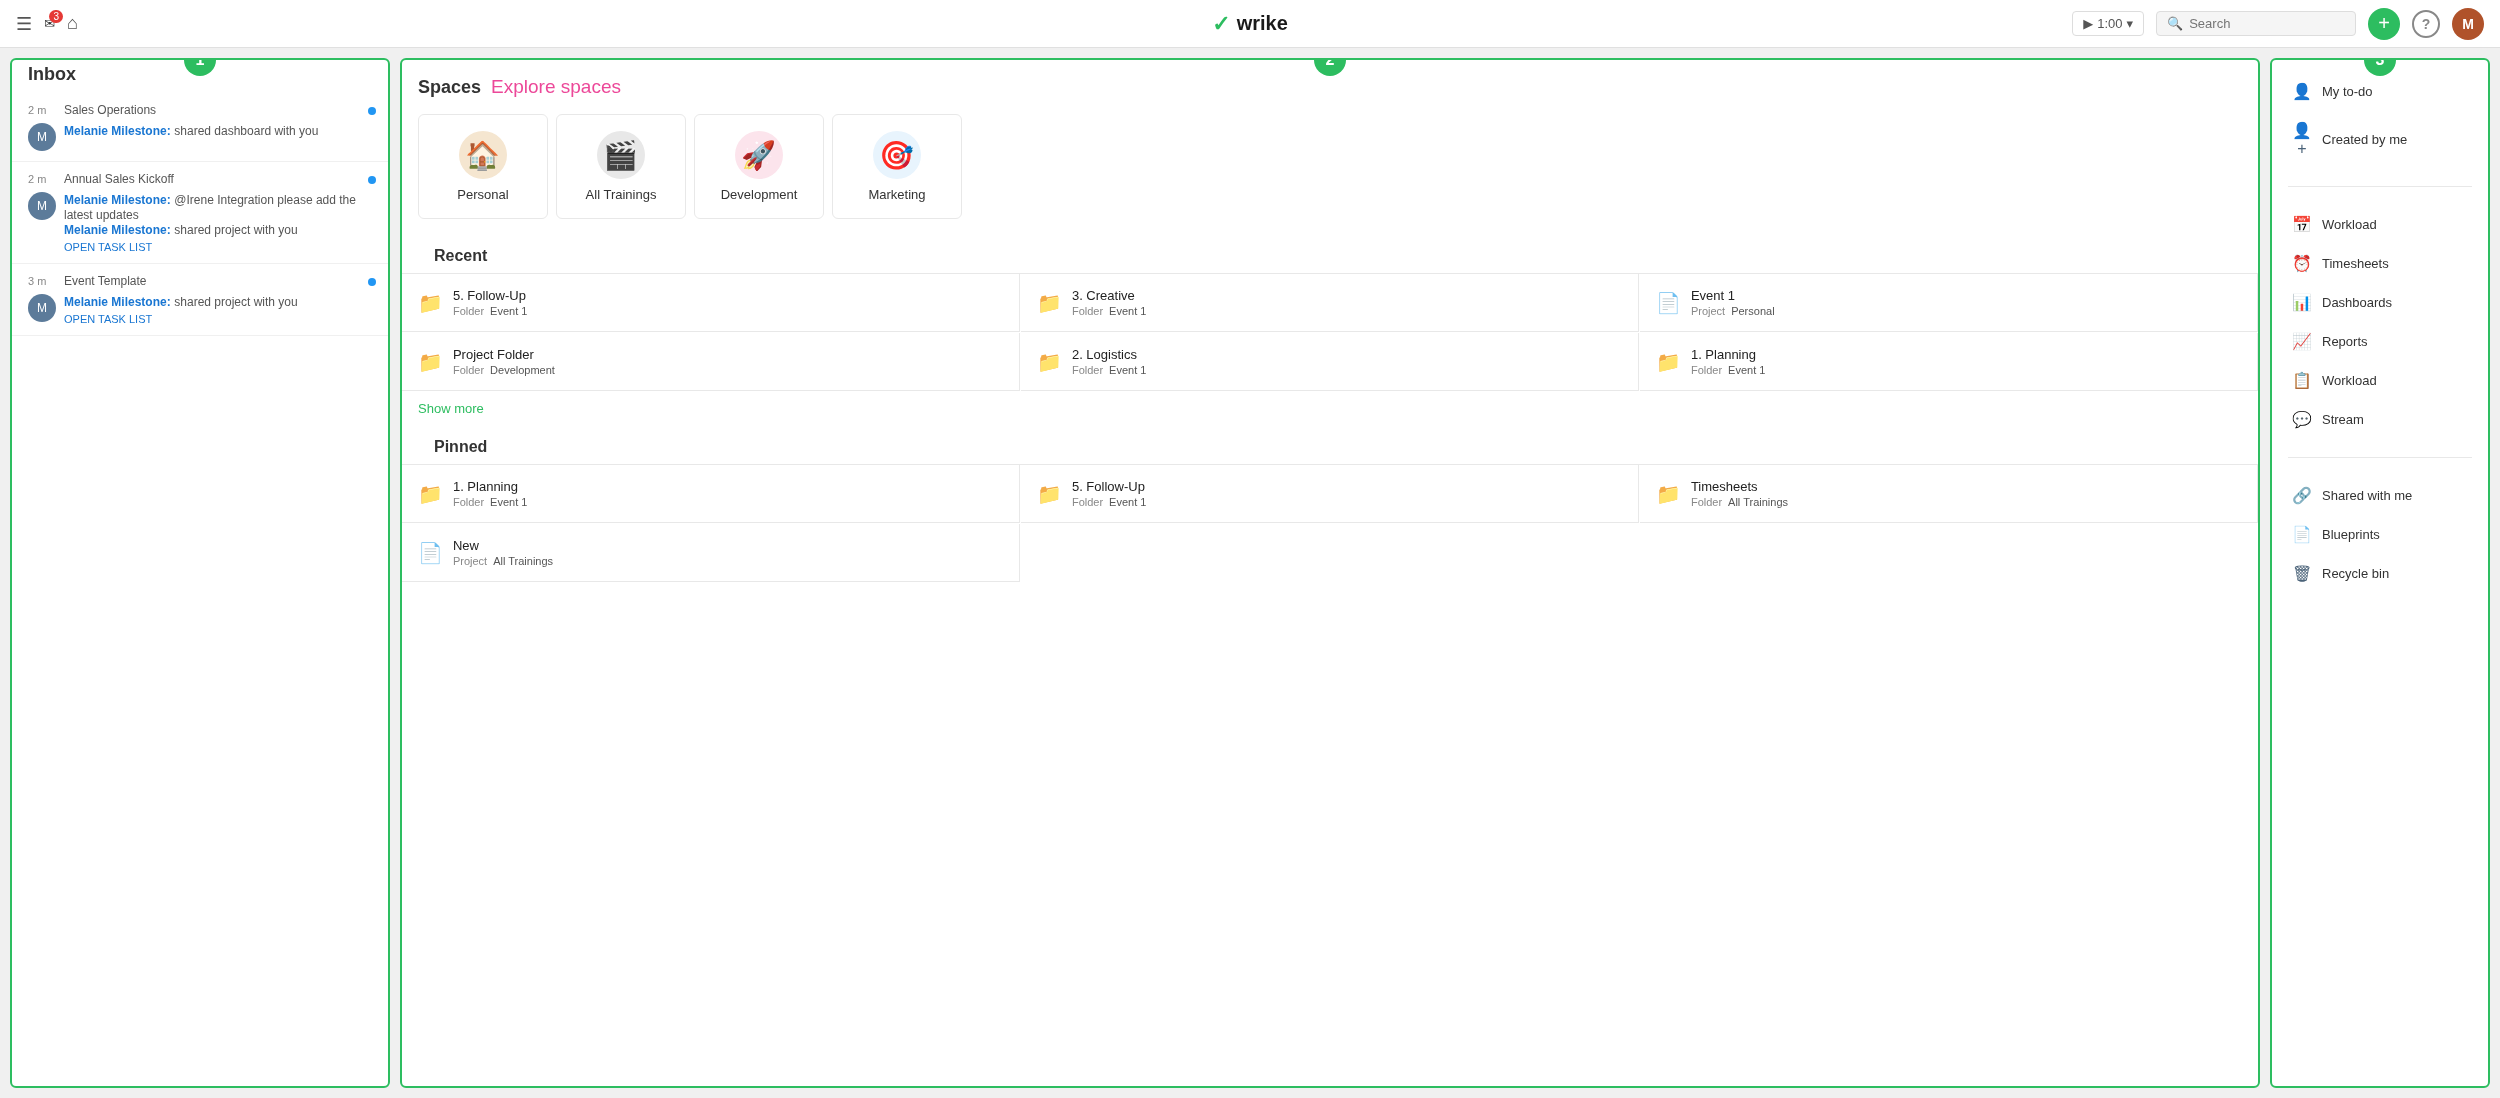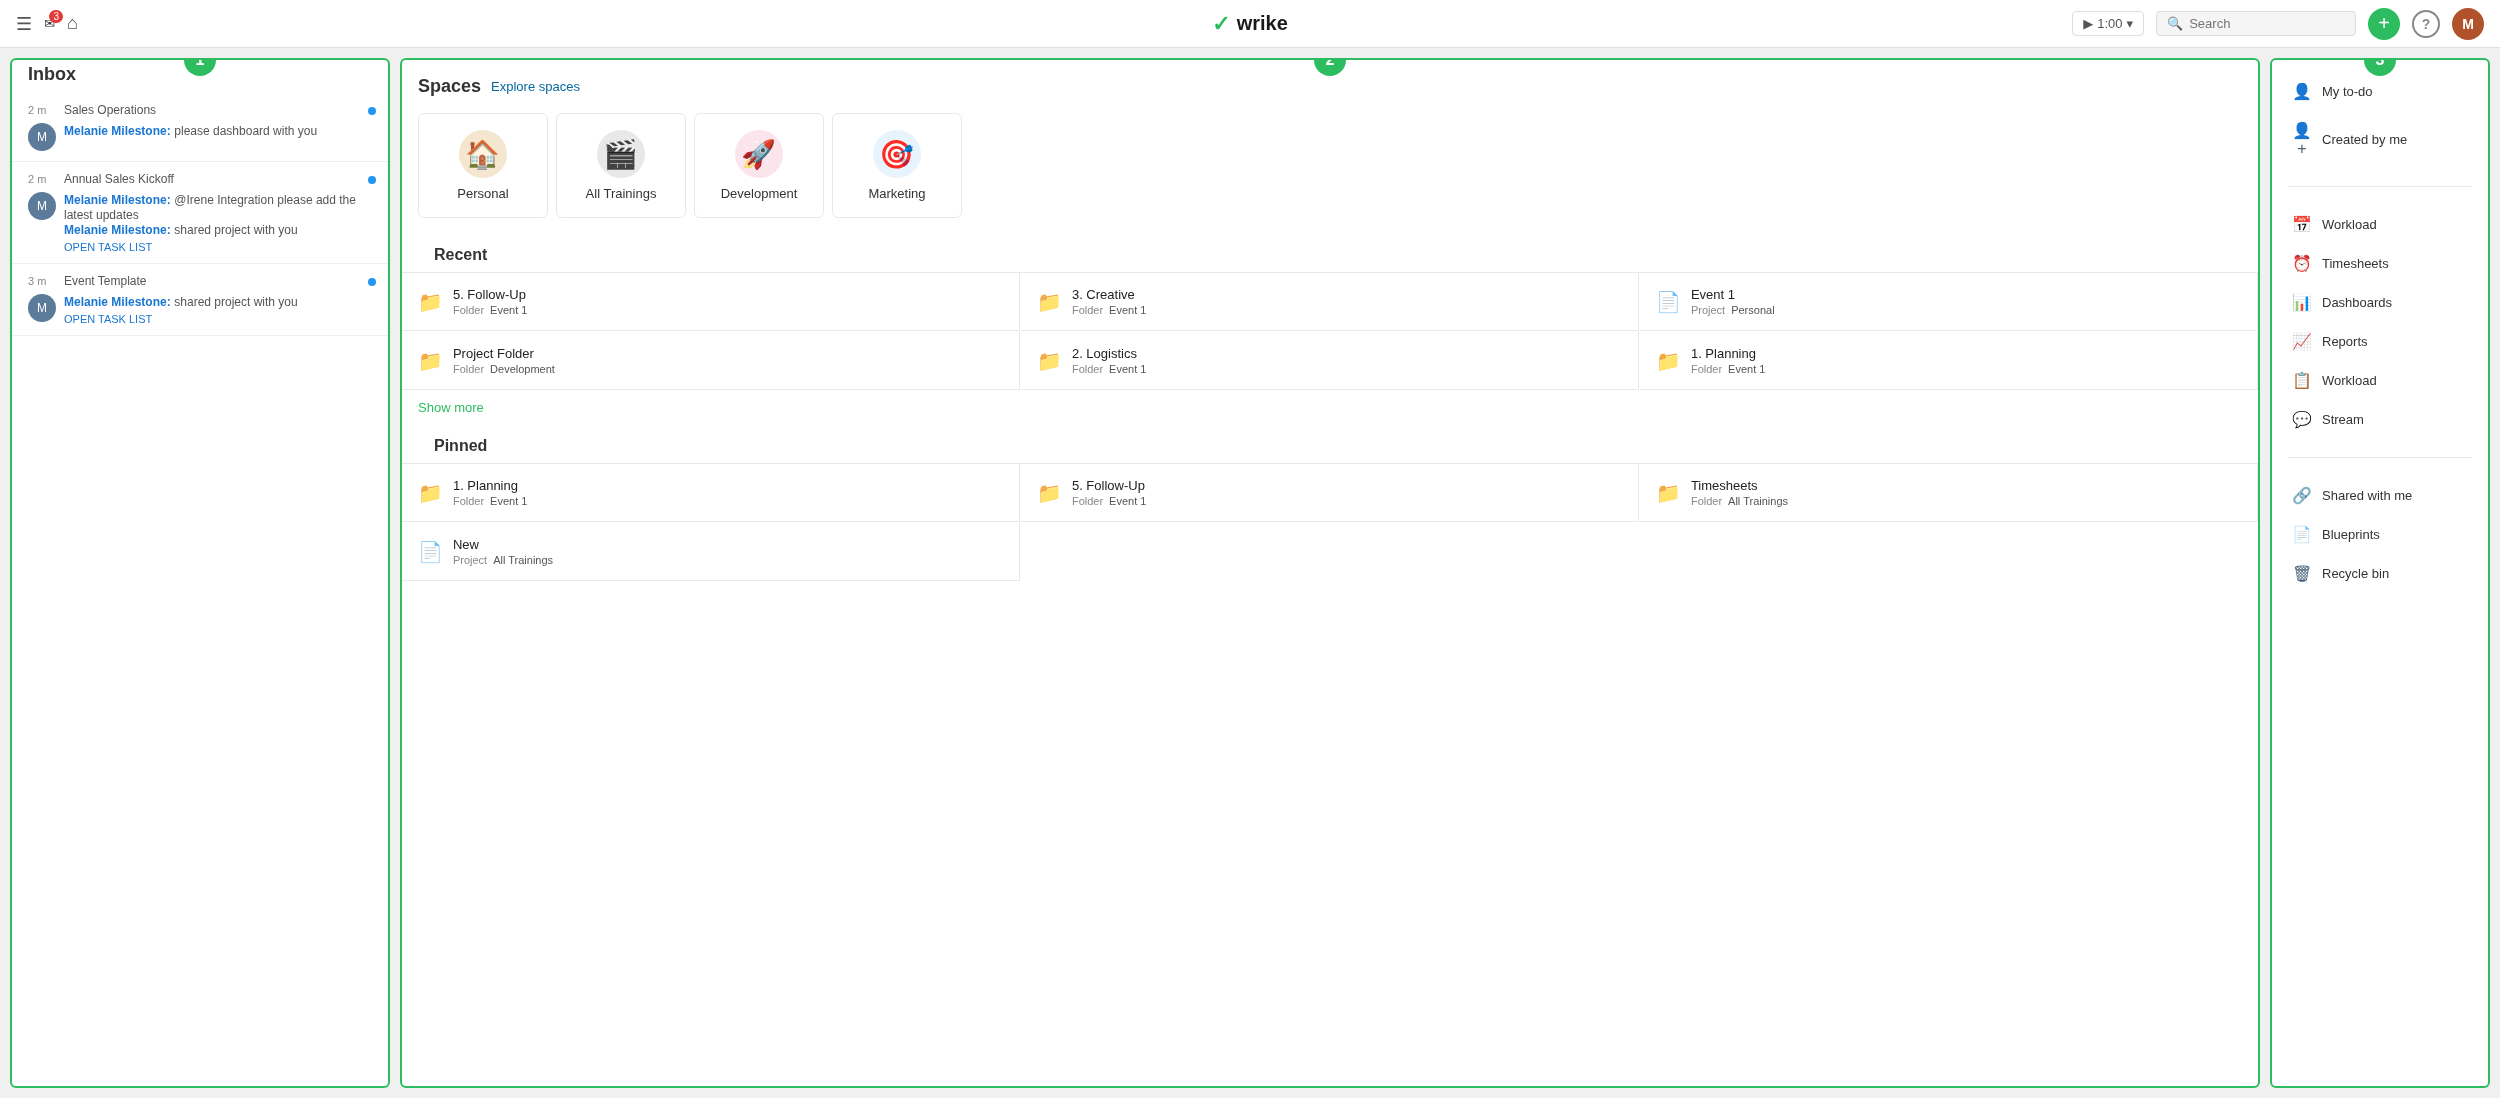--- a/index.html
+++ b/index.html
@@ -58,21 +58,21 @@
     .inbox-dot { width: 8px; height: 8px; border-radius: 50%; background: #2196f3; position: absolute; right: 12px; top: 14px; }
     .inbox-avatar { width: 28px; height: 28px; border-radius: 50%; background: #555; display: flex; align-items: center; justify-content: center; color: #fff; font-size: 12px; flex-shrink: 0; }
     .inbox-content { display: flex; gap: 8px; align-items: flex-start; }
     .inbox-text { flex: 1; }
     .inbox-sender { color: #1976d2; font-weight: 600; font-size: 12px; }
     .inbox-message { color: #555; font-size: 12px; }
     .inbox-link { color: #1976d2; font-size: 11px; cursor: pointer; display: block; margin-top: 4px; }
 
     
     .spaces-header { padding: 16px 16px 8px; font-size: 18px; font-weight: 600; display: flex; align-items: center; gap: 10px; }
-    .explore-link { color: #0369a1; font-size: 13px; font-weight: 400; cursor: pointer; }
+    .explore-link { color: #ec4899; font-size: 19px; font-weight: 400; cursor: pointer; }
     .spaces-grid { display: flex; gap: 8px; padding: 8px 16px 16px; flex-wrap: wrap; }
     .space-card {
       display: flex; flex-direction: column; align-items: center; justify-content: center;
       width: 130px; padding: 16px 8px; border: 1px solid #e8e8e8; border-radius: 6px;
       cursor: pointer; gap: 8px;
     }
     .space-icon { width: 48px; height: 48px; border-radius: 50%; display: flex; align-items: center; justify-content: center; font-size: 24px; }
     .space-name { font-size: 13px; color: #333; font-weight: 500; }
     .section-title { padding: 12px 32px 8px; font-size: 16px; font-weight: 600; }
     .items-grid { display: grid; grid-template-columns: 1fr 1fr 1fr; gap: 1px; border-top: 1px solid #e8e8e8; }
@@ -140,21 +140,21 @@
 
     <div class="inbox-item">
       <div class="inbox-item-header">
         <span class="inbox-time">2 m</span>
         <span class="inbox-subject">Sales Operations</span>
       </div>
       <div class="inbox-content">
         <div class="inbox-avatar" style="background:#5c7b9a;">M</div>
         <div class="inbox-text">
           <span class="inbox-sender">Melanie Milestone:</span>
-          <span class="inbox-message"> please dashboard with you</span>
+          <span class="inbox-message"> shared dashboard with you</span>
         </div>
       </div>
       <div class="inbox-dot"></div>
     </div>
 
     <div class="inbox-item">
       <div class="inbox-item-header">
         <span class="inbox-time">2 m</span>
         <span class="inbox-subject">Annual Sales Kickoff</span>
       </div>

